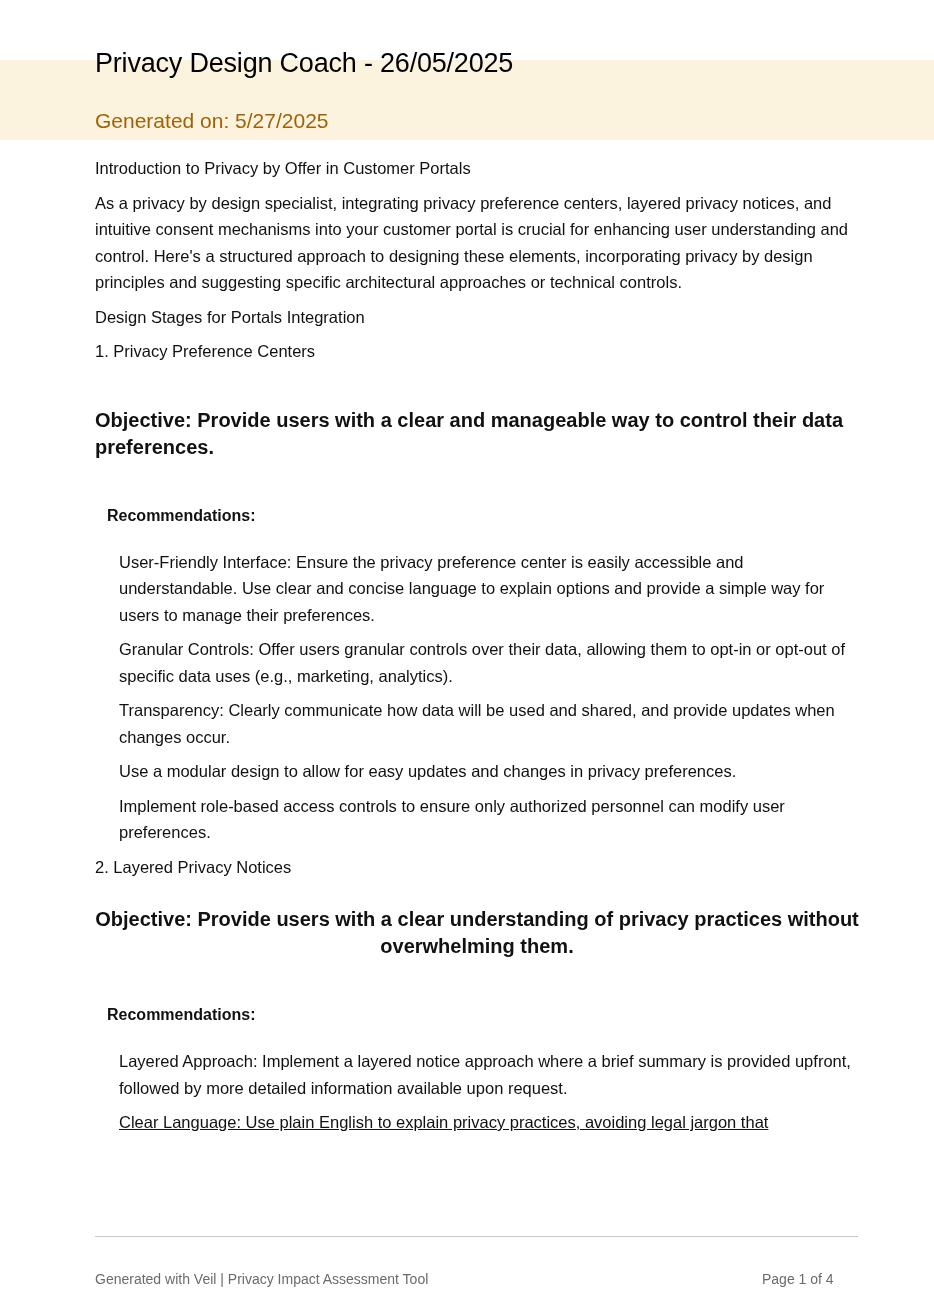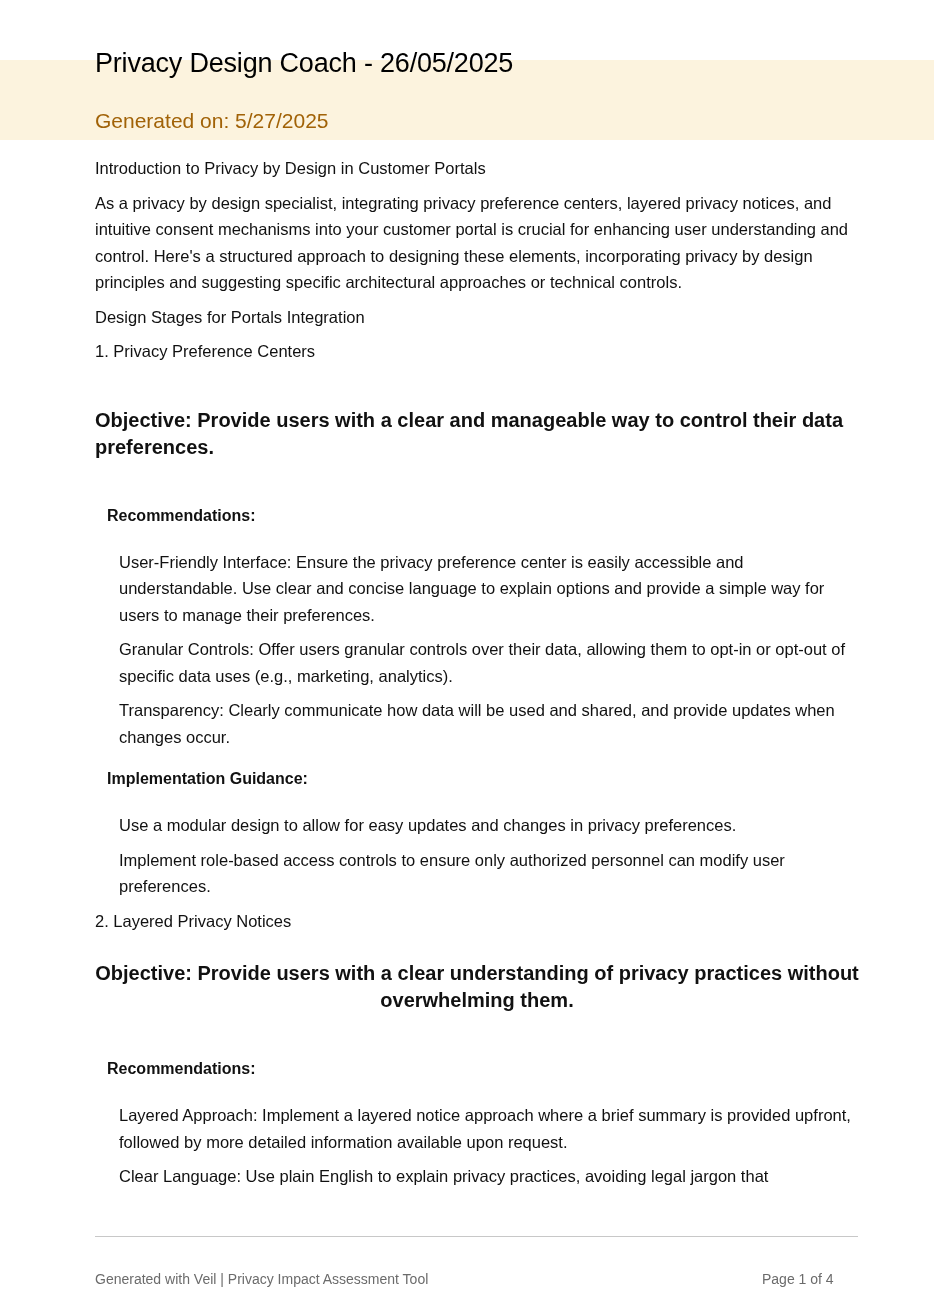--- a/index.html
+++ b/index.html
@@ -75,42 +75,41 @@
     }
   </style>
 </head>
 <body>
 
 <div class="header-band"></div>
 <h1 class="title">Privacy Design Coach - 26/05/2025</h1>
 <div class="generated">Generated on: 5/27/2025</div>
 
 <div class="content">
-  <p>Introduction to Privacy by Design in Customer Portals</p>
+  <p>Introduction to Privacy by Offer in Customer Portals</p>
   <p>As a privacy by design specialist, integrating privacy preference centers, layered privacy notices, and intuitive consent mechanisms into your customer portal is crucial for enhancing user understanding and control. Here's a structured approach to designing these elements, incorporating privacy by design principles and suggesting specific architectural approaches or technical controls.</p>
   <p>Design Stages for Portals Integration</p>
 
   <p>1. Privacy Preference Centers</p>
   <h2 style="margin-top:42px;">Objective: Provide users with a clear and manageable way to control their data preferences.</h2>
   <h3 style="margin-top:41px; margin-bottom:20px;">Recommendations:</h3>
   <div class="indent">
     <p>User-Friendly Interface: Ensure the privacy preference center is easily accessible and understandable. Use clear and concise language to explain options and provide a simple way for users to manage their preferences.</p>
     <p>Granular Controls: Offer users granular controls over their data, allowing them to opt-in or opt-out of specific data uses (e.g., marketing, analytics).</p>
     <p>Transparency: Clearly communicate how data will be used and shared, and provide updates when changes occur.</p>
   </div>
-  <h3 style="margin-top:15px; margin-bottom:20px;">Implementation Guidance:</h3>
   <div class="indent">
     <p>Use a modular design to allow for easy updates and changes in privacy preferences.</p>
     <p>Implement role-based access controls to ensure only authorized personnel can modify user preferences.</p>
   </div>
 
   <p>2. Layered Privacy Notices</p>
   <h2 style="margin-top:26px;text-align:center;">Objective: Provide users with a clear understanding of privacy practices without overwhelming them.</h2>
   <h3 style="margin-top:41px; margin-bottom:20px;">Recommendations:</h3>
   <div class="indent">
     <p>Layered Approach: Implement a layered notice approach where a brief summary is provided upfront, followed by more detailed information available upon request.</p>
-    <p style="white-space:nowrap;">Clear Language: Use plain English to explain privacy practices, avoiding legal jargon that</p>
+    <p style="white-space:nowrap;text-decoration:underline;">Clear Language: Use plain English to explain privacy practices, avoiding legal jargon that</p>
   </div>
 </div>
 
 <div class="footer-rule"></div>
 <div class="footer-left">Generated with Veil | Privacy Impact Assessment Tool</div>
 <div class="footer-right">Page 1 of 4</div>
 
 </body></html>

